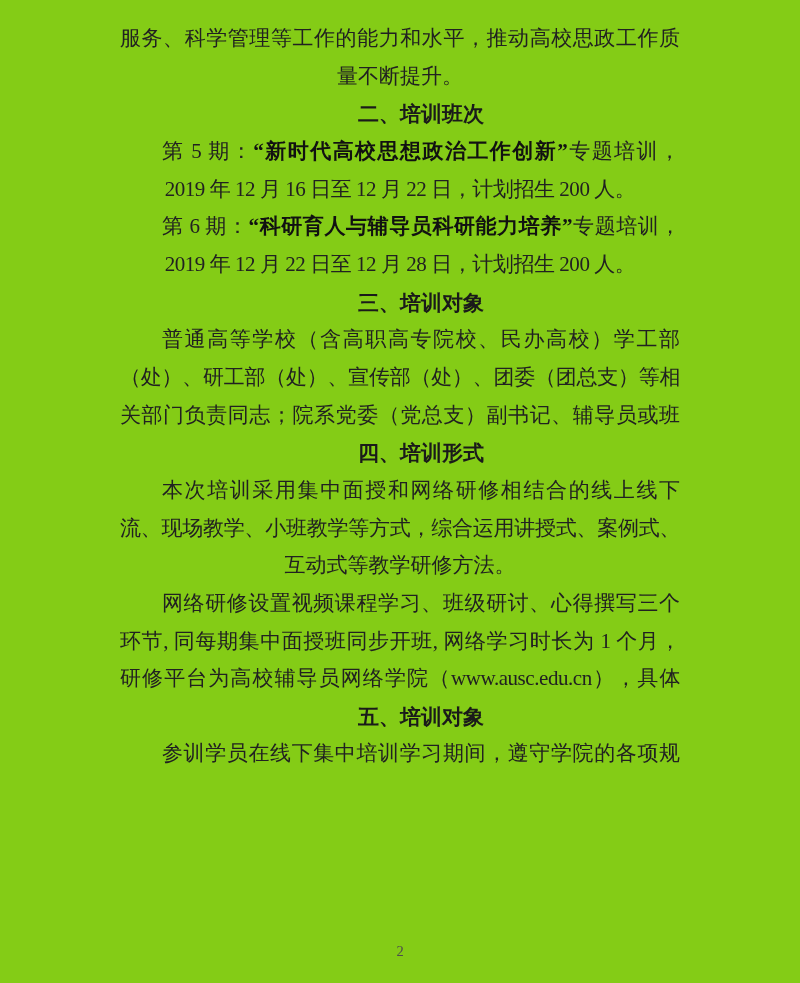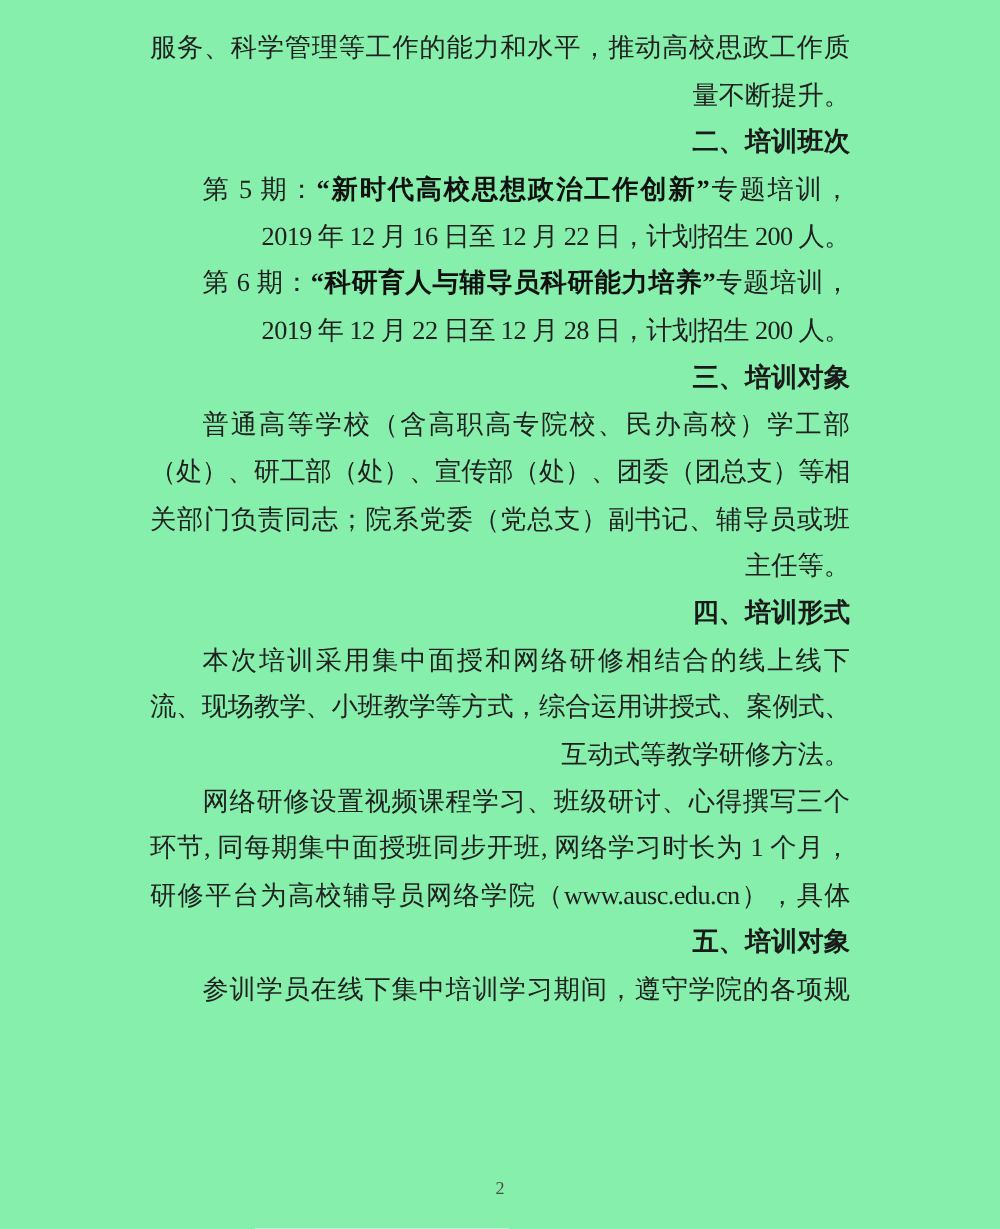--- a/index.html
+++ b/index.html
@@ -4,36 +4,36 @@
 <style>
   html, body {
     margin: 0;
     padding: 0;
     background: #ffffff;
   }
   .page {
     position: relative;
     width: 800px;
     height: 983px;
-    background: #86efac;
+    background: #84cc16;
     overflow: hidden;
     font-family: "Liberation Serif", "DejaVu Serif", serif;
     color: #212121;
   }
   .doc {
     position: absolute;
     left: 120px;
     top: 20px;
     width: 560px;
   }
   .line {
     line-height: 37.66px;
     font-size: 21px;
     white-space: pre-wrap;
-    text-align: right;
+    text-align: center;
   }
   .line.justify {
     text-align: justify;
     text-align-last: justify;
   }
   .line.indent {
     text-indent: 2em;
   }
   .line.tight {
     letter-spacing: -0.45px;
@@ -82,21 +82,20 @@
         <div class="line justify indent tight"><span class="seg">第 6 期：</span><span class="seg bold">“科研育人与辅导员科研能力培养”</span><span class="seg">专题培训，</span></div>
         <div class="line tight"><span class="seg">2019 年 12 月 22 日至 12 月 28 日，计划招生 200 人。</span></div>
       </div>
       <div class="paragraph heading">
         <div class="line indent"><span class="seg">三、培训对象</span></div>
       </div>
       <div class="paragraph body">
         <div class="line justify indent"><span class="seg">普通高等学校（含高职高专院校、民办高校）学工部</span></div>
         <div class="line justify tight"><span class="seg">（处）、研工部（处）、宣传部（处）、团委（团总支）等相</span></div>
         <div class="line justify"><span class="seg">关部门负责同志；院系党委（党总支）副书记、辅导员或班</span></div>
-        <div class="line"><span class="seg">主任等。</span></div>
       </div>
       <div class="paragraph heading">
         <div class="line indent"><span class="seg">四、培训形式</span></div>
       </div>
       <div class="paragraph body">
         <div class="line justify indent"><span class="seg">本次培训采用集中面授和网络研修相结合的线上线下</span></div>
       </div>
       <div class="paragraph body">
         <div class="line justify tight"><span class="seg">流、现场教学、小班教学等方式，综合运用讲授式、案例式、</span></div>
         <div class="line"><span class="seg">互动式等教学研修方法。</span></div>

